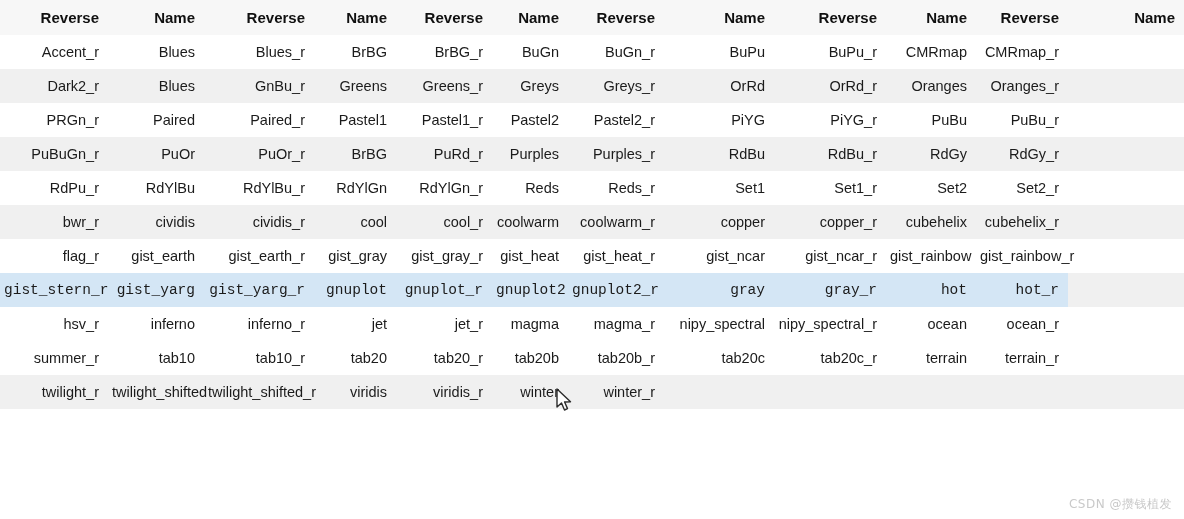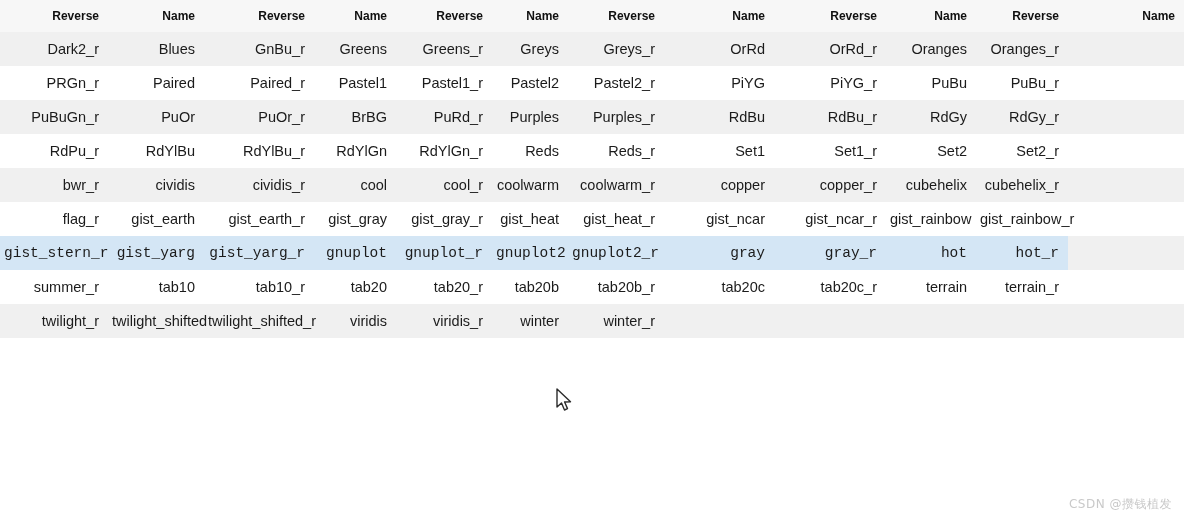--- a/index.html
+++ b/index.html
@@ -22,21 +22,21 @@
   }
   table.cmap-table {
     border-collapse: collapse;
     width: 1184px;
     table-layout: fixed;
     font-size: 14.5px;
     color: #1b1b1b;
   }
   table.cmap-table th {
     font-weight: bold;
-    font-size: 12px;
+    font-size: 15px;
     text-align: right;
     padding: 9px 9px 9px 4px;
     background: #f7f7f7;
     color: #101010;
     white-space: nowrap;
     border: none;
   }
   table.cmap-table td {
     text-align: right;
     padding: 9px 9px 9px 4px;
@@ -123,20 +123,34 @@
         <th>Name</th>
         <th>Reverse</th>
         <th>Name</th>
         <th>Reverse</th>
         <th>Name</th>
         <th>Reverse</th>
         <th>Name</th>
       </tr>
     </thead>
     <tbody id="table-body">
+        <tr class="row-odd">
+          <td>Accent_r</td>
+          <td>Blues</td>
+          <td>Blues_r</td>
+          <td>BrBG</td>
+          <td>BrBG_r</td>
+          <td>BuGn</td>
+          <td>BuGn_r</td>
+          <td>BuPu</td>
+          <td>BuPu_r</td>
+          <td>CMRmap</td>
+          <td>CMRmap_r</td>
+          <td></td>
+        </tr>
         <tr class="row-even">
           <td>Dark2_r</td>
           <td>Blues</td>
           <td>GnBu_r</td>
           <td>Greens</td>
           <td>Greens_r</td>
           <td>Greys</td>
           <td>Greys_r</td>
           <td>OrRd</td>
           <td>OrRd_r</td>
@@ -222,20 +236,34 @@
           <td class="sel">gnuplot_r</td>
           <td class="sel">gnuplot2</td>
           <td class="sel">gnuplot2_r</td>
           <td class="sel">gray</td>
           <td class="sel">gray_r</td>
           <td class="sel">hot</td>
           <td class="sel">hot_r</td>
           <td></td>
         </tr>
         <tr class="row-odd">
+          <td>hsv_r</td>
+          <td>inferno</td>
+          <td>inferno_r</td>
+          <td>jet</td>
+          <td>jet_r</td>
+          <td>magma</td>
+          <td>magma_r</td>
+          <td>nipy_spectral</td>
+          <td>nipy_spectral_r</td>
+          <td>ocean</td>
+          <td>ocean_r</td>
+          <td></td>
+        </tr>
+        <tr class="row-odd">
           <td>summer_r</td>
           <td>tab10</td>
           <td>tab10_r</td>
           <td>tab20</td>
           <td>tab20_r</td>
           <td>tab20b</td>
           <td>tab20b_r</td>
           <td>tab20c</td>
           <td>tab20c_r</td>
           <td>terrain</td>

